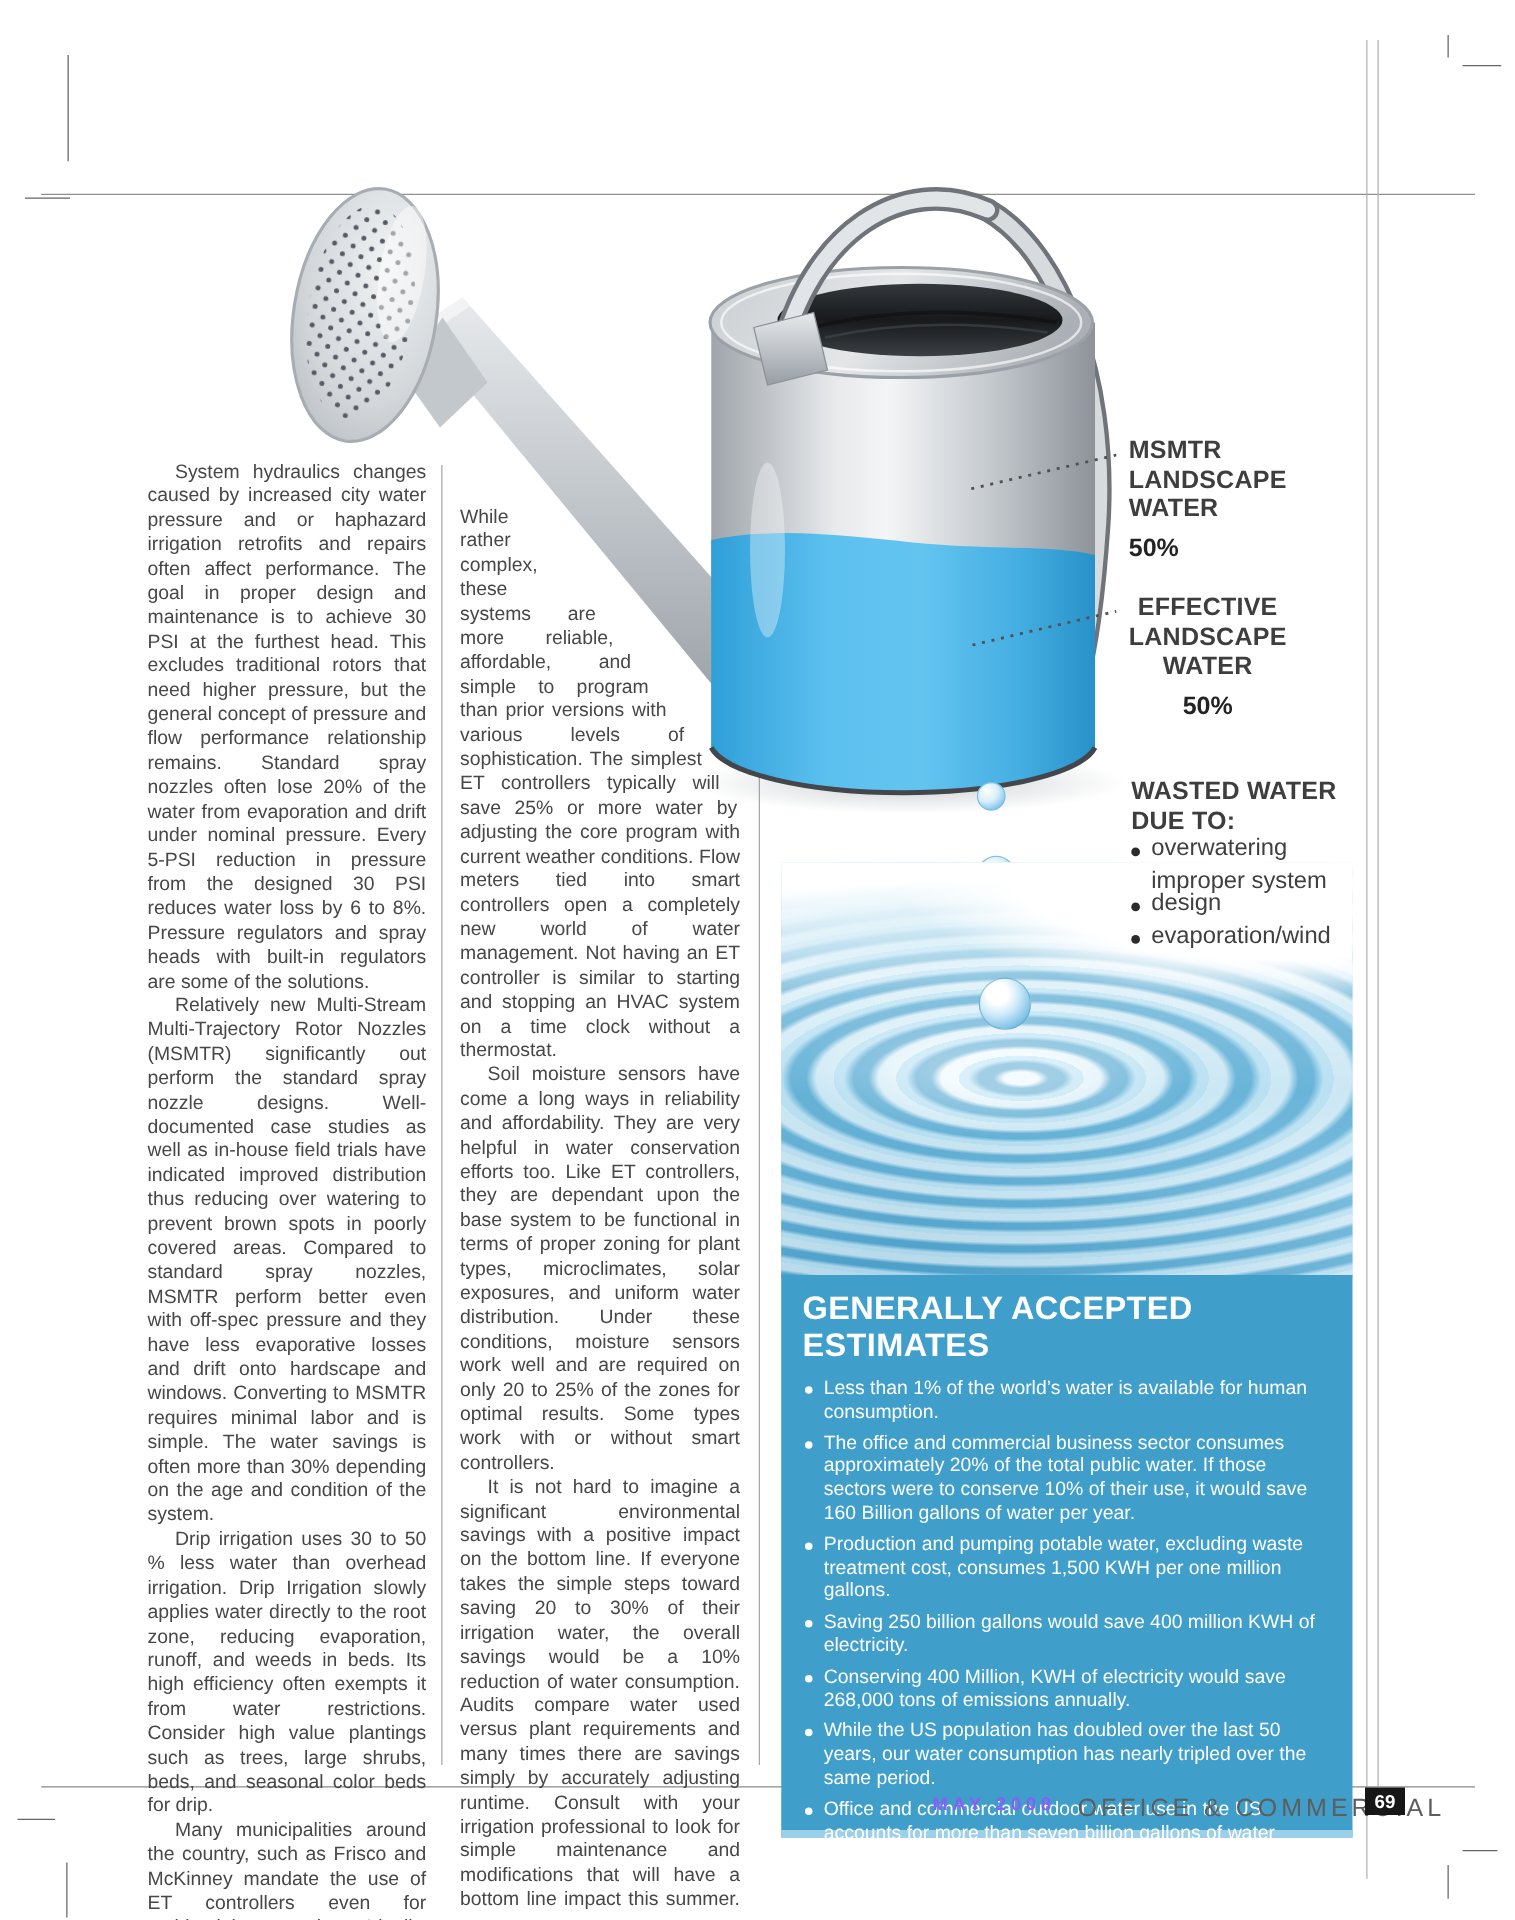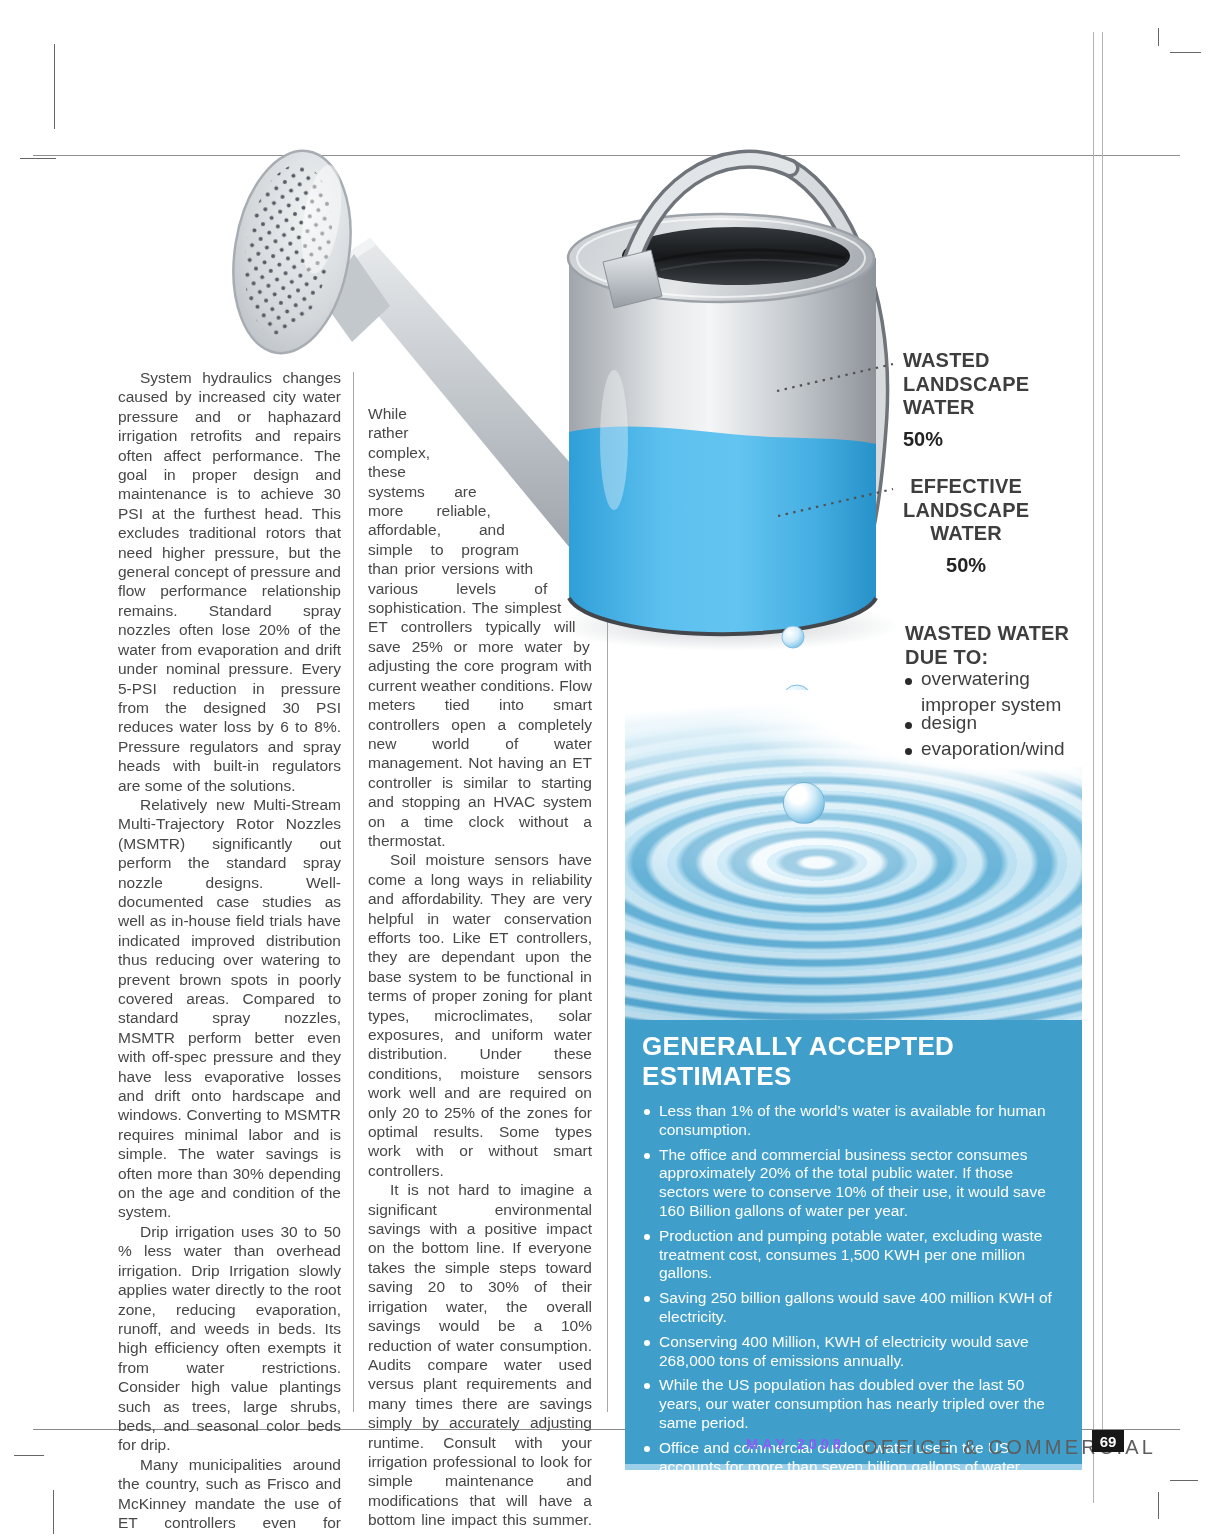--- a/index.html
+++ b/index.html
@@ -198,21 +198,21 @@
   </div>
 
   <div class="bodycol" style="left:368px;top:404px;width:224px;">
     <p class="noindent"><span class="wrap-shape"></span><span>While rather complex, these systems are more reliable, affordable, and simple to program than prior versions with various levels of sophistication. The simplest ET controllers typically will save 25% or more water by adjusting the core program with current weather conditions. Flow meters tied into smart controllers open a completely new world of water management. Not having an ET controller is similar to starting and stopping an HVAC system on a time clock without a thermostat.</span></p>
     <p>Soil moisture sensors have come a long ways in reliability and affordability. They are very helpful in water conservation efforts too. Like ET controllers, they are dependant upon the base system to be functional in terms of proper zoning for plant types, microclimates, solar exposures, and uniform water distribution. Under these conditions, moisture sensors work well and are required on only 20 to 25% of the zones for optimal results. Some types work with or without smart controllers.</p>
     <p><span>It is not hard to imagine a significant environmental savings with a positive impact on the bottom line. If everyone takes the simple steps toward saving 20 to 30% of their irrigation water, the overall savings would be a 10% reduction of water consumption. Audits compare water used versus plant requirements and many times there are savings simply by accurately adjusting runtime. Consult with your irrigation professional to look for simple maintenance and modifications that will have a bottom line impact this summer.</span> <span class="endmark">■</span></p>
 
   </div>
 
   <div class="callout" style="left:903px;top:349px;">
-    <span class="capline">WASTED</span>
+    <span class="capline">MSMTR</span>
     <span class="capline">LANDSCAPE</span>
     <span class="capline">WATER</span>
     <span class="pct">50%</span>
   </div>
 
   <div class="callout" style="left:903px;top:475px;text-align:center;">
     <span class="capline">EFFECTIVE</span>
     <span class="capline">LANDSCAPE</span>
     <span class="capline">WATER</span>
     <span class="pct">50%</span>

